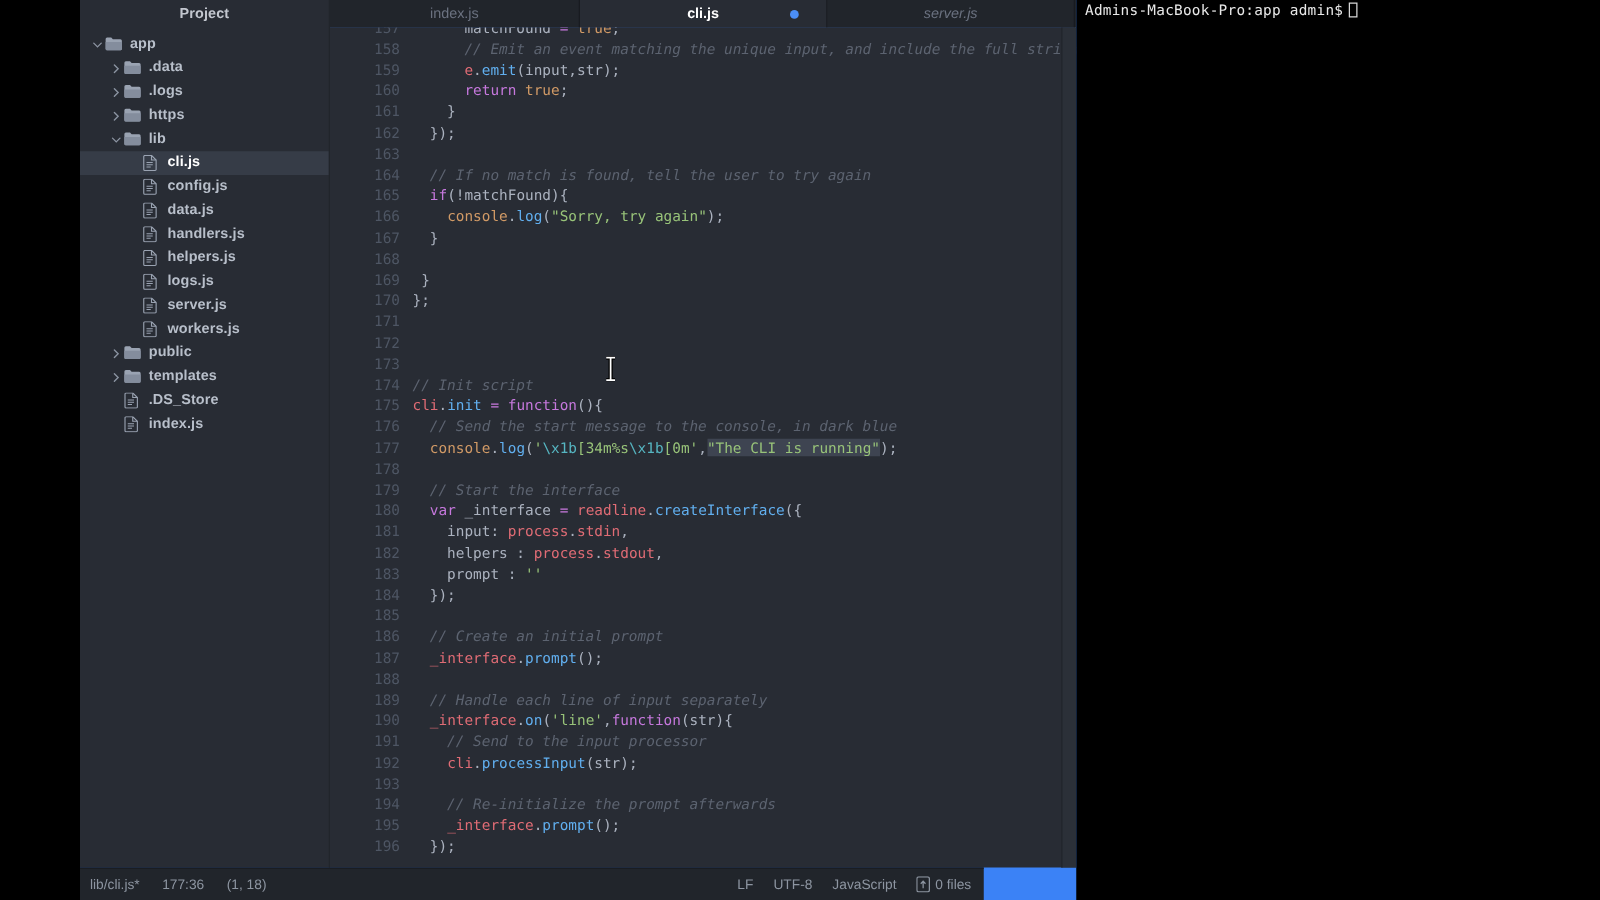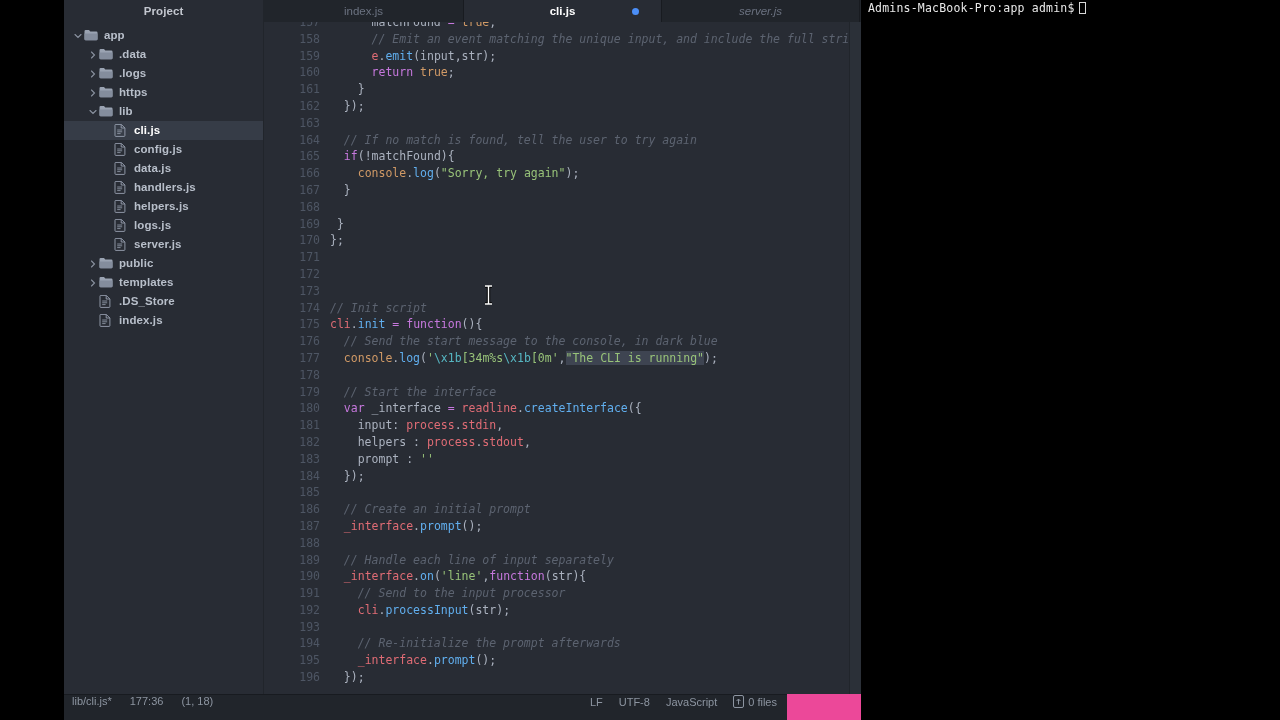--- a/index.html
+++ b/index.html
@@ -32,21 +32,21 @@
     border: 1px solid #d8d8d8;
     background: transparent;
     vertical-align: -2px;
     margin-left: 4px;
   }
 
   
   .editor-window {
     position: absolute; left: 64px; top: 0;
     width: 797px; height: 720px;
-    background: #ec4899;
+    background: #3b82f6;
     overflow: hidden;
   }
 
   
   .sidebar {
     position: absolute; left: 0; top: 0;
     width: 200px; height: 694px;
     background: #282c34;
     border-right: 1px solid #21252b;
     overflow: hidden;
@@ -152,21 +152,21 @@
     background: #2b3038;
     border-left: 1px solid #21252b;
   }
 
   
   .statusbar {
     position: absolute; left: 0; bottom: 0;
     width: 723px; height: 26px;
     background: #21252b;
     border-top: 1px solid #181b20;
-    display: flex; align-items: flex-start;
+    display: flex; align-items: center;
     font-size: 11px; color: #8d95a1;
   }
   .status-left { display: flex; align-items: center; padding-left: 8px; gap: 18px; }
   .status-right { margin-left: auto; display: flex; align-items: center; gap: 16px; padding-right: 10px; }
   .status-item { white-space: nowrap; cursor: default; }
   .status-files { display: flex; align-items: center; gap: 4px; }
   .file-icon { width: 11px; height: 13px; display:inline-block; position: relative; }
 
   
   .mouse-ibeam {
@@ -340,20 +340,32 @@
             <span style="display: inline-block; flex: 0 0 auto; width: 38px; height: 19px;"></span>
             <span class="twisty"></span>
             <span class="node-icon">
               <svg width="12" height="13" viewBox="0 0 12 13">
                 <path d="M1 1.2 a.8 .8 0 0 1 .8 -.8 H7.3 L10.9 4 V11.6 a.8 .8 0 0 1 -.8 .8 H1.8 a.8 .8 0 0 1 -.8 -.8 Z" fill="none" stroke="#9aa3b2" stroke-width="0.9"></path>
                 <path d="M7.2 0.6 V4.0 H10.7" fill="none" stroke="#9aa3b2" stroke-width="0.9"></path>
                 <path d="M3.2 6.0 H8.2 M3.2 7.8 H8.2 M3.2 9.6 H6.6" stroke="#9aa3b2" stroke-width="0.8"></path>
               </svg>
             </span>
             <span class="node-label">server.js</span>
+          </div>
+          <div class="tree-row">
+            <span style="display: inline-block; flex: 0 0 auto; width: 38px; height: 19px;"></span>
+            <span class="twisty"></span>
+            <span class="node-icon">
+              <svg width="12" height="13" viewBox="0 0 12 13">
+                <path d="M1 1.2 a.8 .8 0 0 1 .8 -.8 H7.3 L10.9 4 V11.6 a.8 .8 0 0 1 -.8 .8 H1.8 a.8 .8 0 0 1 -.8 -.8 Z" fill="none" stroke="#9aa3b2" stroke-width="0.9"></path>
+                <path d="M7.2 0.6 V4.0 H10.7" fill="none" stroke="#9aa3b2" stroke-width="0.9"></path>
+                <path d="M3.2 6.0 H8.2 M3.2 7.8 H8.2 M3.2 9.6 H6.6" stroke="#9aa3b2" stroke-width="0.8"></path>
+              </svg>
+            </span>
+            <span class="node-label">workers.js</span>
           </div>
           <div class="tree-row">
             <span style="display: inline-block; flex: 0 0 auto; width: 23px; height: 19px;"></span>
             <span class="twisty">
               <svg width="8" height="8" viewBox="0 0 8 8">
                 <path d="M2.5 1 L5.5 4 L2.5 7" fill="none" stroke="#8b93a1" stroke-width="1.1" stroke-linecap="round"></path>
               </svg>
             </span>
             <span class="node-icon">
               <svg width="14" height="12" viewBox="0 0 14 12">

